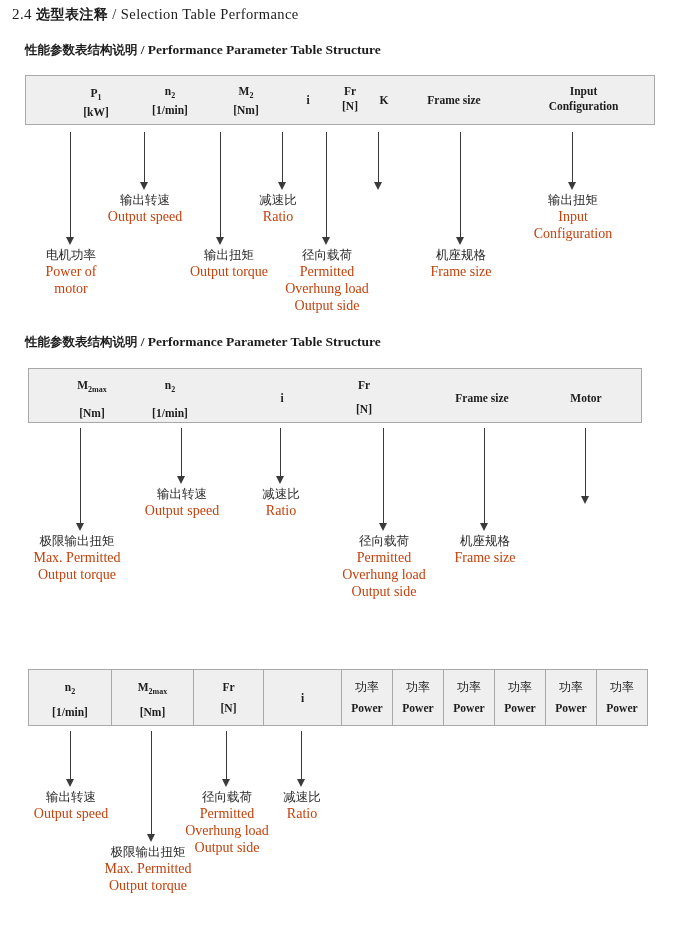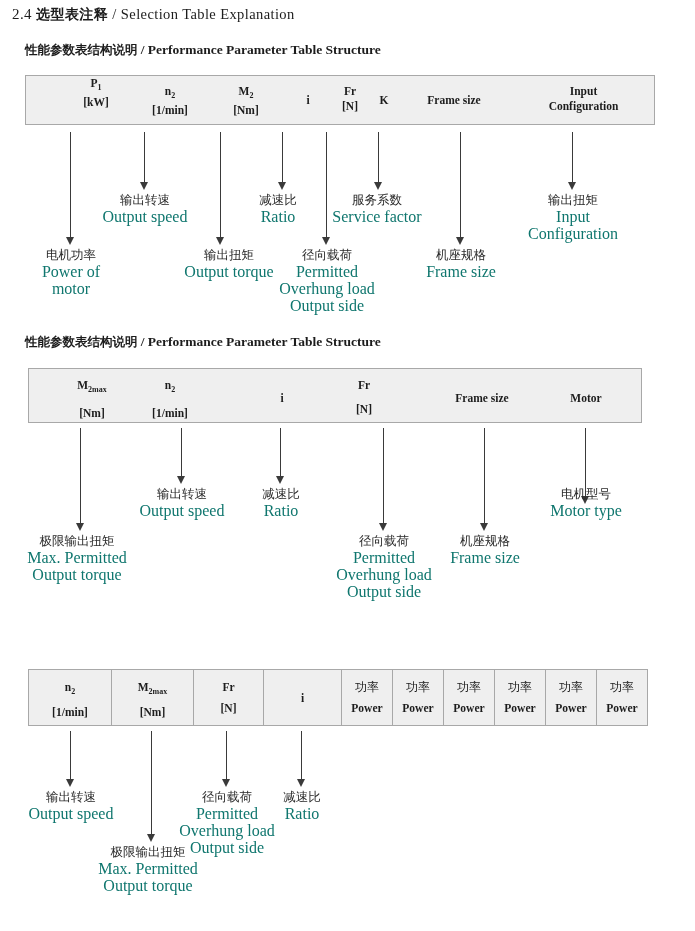--- a/index.html
+++ b/index.html
@@ -71,43 +71,43 @@
     line-height:17px;
   }
   .cap .cn{
     display:block;
     font-family:"DejaVu Sans","Liberation Sans",sans-serif;
     font-size:12.5px;color:#2a2a2a;
   }
   .cap .en{
     display:block;
     font-family:"Liberation Serif",serif;
-    font-size:16px;color:#0f766e;
+    font-size:14px;color:#c2410c;
   }
 </style>
 </head>
 <body>
 
 <div class="page">
 
   <div class="doc-title">
     <span class="num">2.4</span>
     <span class="cn">选型表注释</span>
     <span class="en">/</span>
-    <span class="en">Selection Table Explanation</span>
+    <span class="en">Selection Table Performance</span>
   </div>
 
   <div class="sec-head" style="top:42px;">
     <span class="cn">性能参数表结构说明</span>
     <span class="en">/</span>
     <span class="en">Performance Parameter Table Structure</span>
   </div>
 
   <div class="tbl" style="left:25px;top:75px;width:630px;height:50px;">
-    <div class="th" style="left:20px;top:0;width:100px;">
+    <div class="th" style="left:20px;top:10px;width:100px;">
       <span>P</span><span class="sub">1</span>
       <span class="l2">[kW]</span>
     </div>
     <div class="th" style="left:94px;top:8px;width:100px;">
       <span>n</span><span class="sub">2</span>
       <span class="l2">[1/min]</span>
     </div>
     <div class="th" style="left:170px;top:8px;width:100px;">
       <span>M</span><span class="sub">2</span>
       <span class="l2">[Nm]</span>
@@ -180,24 +180,20 @@
   <div class="cap" style="left:228px;top:191px;width:100px;">
     <span class="cn">减速比</span>
     <span class="en">Ratio</span>
   </div>
   <div class="cap" style="left:272px;top:246px;width:110px;">
     <span class="cn">径向载荷</span>
     <span class="en">Permitted</span>
     <span class="en">Overhung load</span>
     <span class="en">Output side</span>
   </div>
-  <div class="cap" style="left:322px;top:191px;width:110px;">
-    <span class="cn">服务系数</span>
-    <span class="en">Service factor</span>
-  </div>
   <div class="cap" style="left:406px;top:246px;width:110px;">
     <span class="cn">机座规格</span>
     <span class="en">Frame size</span>
   </div>
   <div class="cap" style="left:518px;top:191px;width:110px;">
     <span class="cn">输出扭矩</span>
     <span class="en">Input</span>
     <span class="en">Configuration</span>
   </div>
 
@@ -271,24 +267,20 @@
   </div>
   <div class="cap" style="left:329px;top:532px;width:110px;">
     <span class="cn">径向载荷</span>
     <span class="en">Permitted</span>
     <span class="en">Overhung load</span>
     <span class="en">Output side</span>
   </div>
   <div class="cap" style="left:430px;top:532px;width:110px;">
     <span class="cn">机座规格</span>
     <span class="en">Frame size</span>
-  </div>
-  <div class="cap" style="left:531px;top:485px;width:110px;">
-    <span class="cn">电机型号</span>
-    <span class="en">Motor type</span>
   </div>
 
 
   <div class="tbl" style="left:28px;top:669px;width:620px;height:57px;">
 
     <div class="cellsep" style="left:82px;top:0;height:55px;"></div>
     <div class="cellsep" style="left:164px;top:0;height:55px;"></div>
     <div class="cellsep" style="left:234px;top:0;height:55px;"></div>
     <div class="cellsep" style="left:312px;top:0;height:55px;"></div>
     <div class="cellsep" style="left:363px;top:0;height:55px;"></div>

